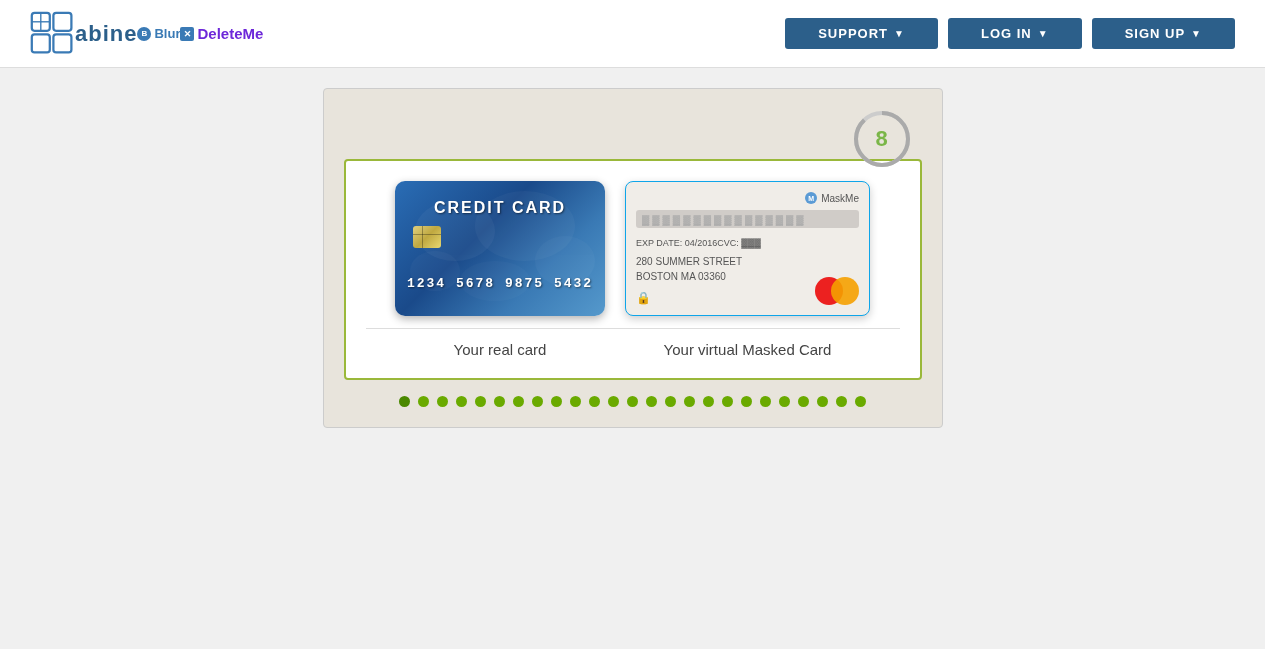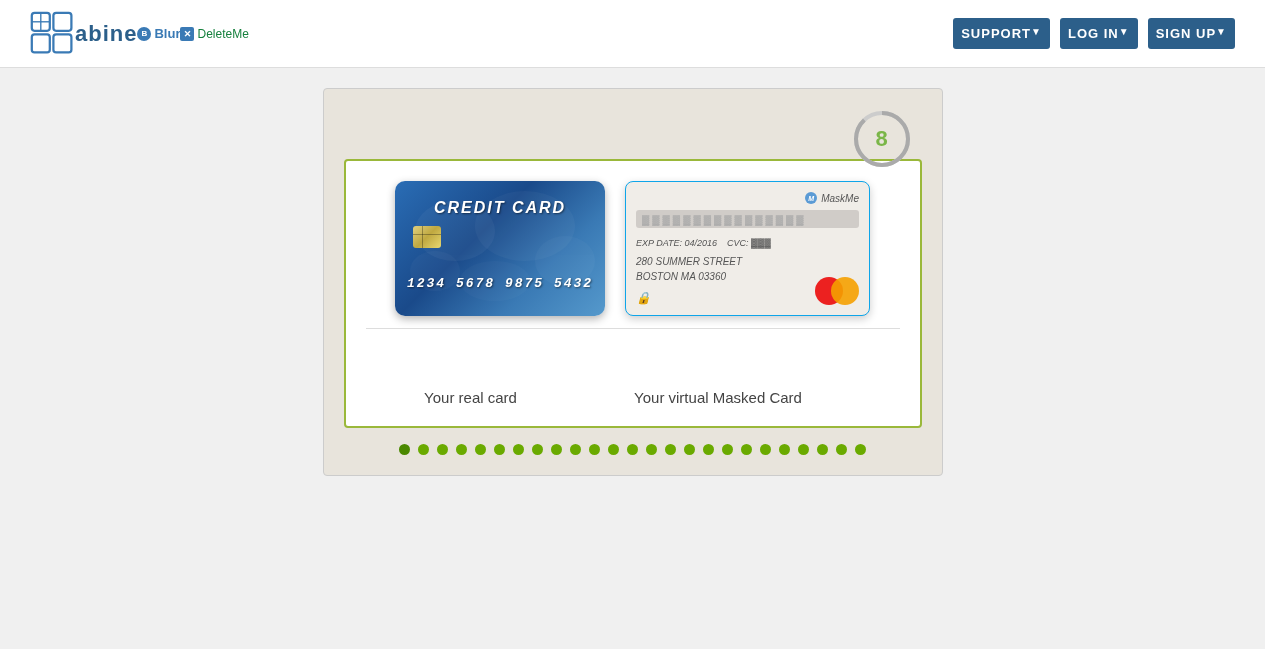--- a/index.html
+++ b/index.html
@@ -85,29 +85,30 @@
 
     .nav-buttons {
       display: flex;
       align-items: center;
       gap: 10px;
     }
     .nav-btn {
       background: #2c5f8a;
       color: white;
       border: none;
-      padding: 8px 8px;
+      padding: 8px 33px;
       font-size: 13px;
       font-weight: bold;
       letter-spacing: 1px;
       text-transform: uppercase;
       cursor: pointer;
       border-radius: 3px;
       display: flex;
-      align-items: flex-start;
+      align-items: center;
+      gap: 6px;
     }
     .nav-btn .arrow {
       font-size: 10px;
     }
 
     
     .main-content {
       display: flex;
       justify-content: center;
       padding: 20px 0;
@@ -152,21 +153,20 @@
       margin-top: 50px;
       padding: 20px;
       display: flex;
       flex-direction: column;
     }
 
     .cards-row {
       display: flex;
       gap: 20px;
       justify-content: center;
-      font-style: italic;
     }
 
     
     .real-card {
       width: 210px;
       height: 135px;
       border-radius: 10px;
       background: linear-gradient(135deg, #2a6db5 0%, #1a4a8a 40%, #3a7ab5 70%, #5599cc 100%);
       position: relative;
       overflow: hidden;
@@ -269,21 +269,20 @@
       letter-spacing: 2px;
     }
     .virtual-card .card-details {
       font-size: 9px;
       color: #555;
       line-height: 1.6;
       margin-bottom: 4px;
     }
     .virtual-card .card-details .detail-row {
       display: flex;
-      gap: 10px;
     }
     .virtual-card .address {
       font-size: 10px;
       color: #555;
       line-height: 1.5;
       margin-bottom: 6px;
     }
     .mastercard-logo {
       position: absolute;
       bottom: 10px;
@@ -322,21 +321,21 @@
     }
     .divider-line {
       border: none;
       border-top: 1px solid #ddd;
       margin: 12px 0;
     }
 
     .card-labels-row {
       display: flex;
       gap: 20px;
-      margin-top: 48px;
+      justify-content: center;
     }
     .card-label-text {
       font-size: 15px;
       color: #444;
       text-align: center;
     }
     .real-card-label {
       width: 210px;
     }
     .virtual-card-label {
@@ -381,21 +380,21 @@
       <line x1="2" y1="12" x2="22" y2="12" stroke="#3a7ab5" stroke-width="1.5"></line>
     </svg>
     <div class="logo-text">
       <div class="logo-brand" style="font-size:22px;font-weight:bold;color:#2c5f8a;letter-spacing:1px;">abine</div>
       <div class="logo-blur">
         <span class="circle-b" style="width:14px;height:14px;background:#3a7ab5;border-radius:50%;display:inline-flex;align-items:center;justify-content:center;color:white;font-size:8px;margin-right:3px;font-weight:bold;">B</span>
         <span style="font-size:13px;color:#3a7ab5;font-weight:bold;">Blur</span>
       </div>
       <div class="logo-deleteme">
         <span class="x-icon" style="width:14px;height:14px;background:#3a7ab5;border-radius:2px;display:inline-flex;align-items:center;justify-content:center;color:white;font-size:9px;margin-right:3px;">✕</span>
-        <span style="font-size:12px;color:#15803d;font-weight:normal;">DeleteMe</span>
+        <span style="font-size:15px;color:#6d28d9;font-weight:bold;">DeleteMe</span>
       </div>
     </div>
   </div>
 
 
   <div class="nav-buttons">
     <button class="nav-btn">
       <span>SUPPORT</span>
       <span class="arrow">▼</span>
     </button>

